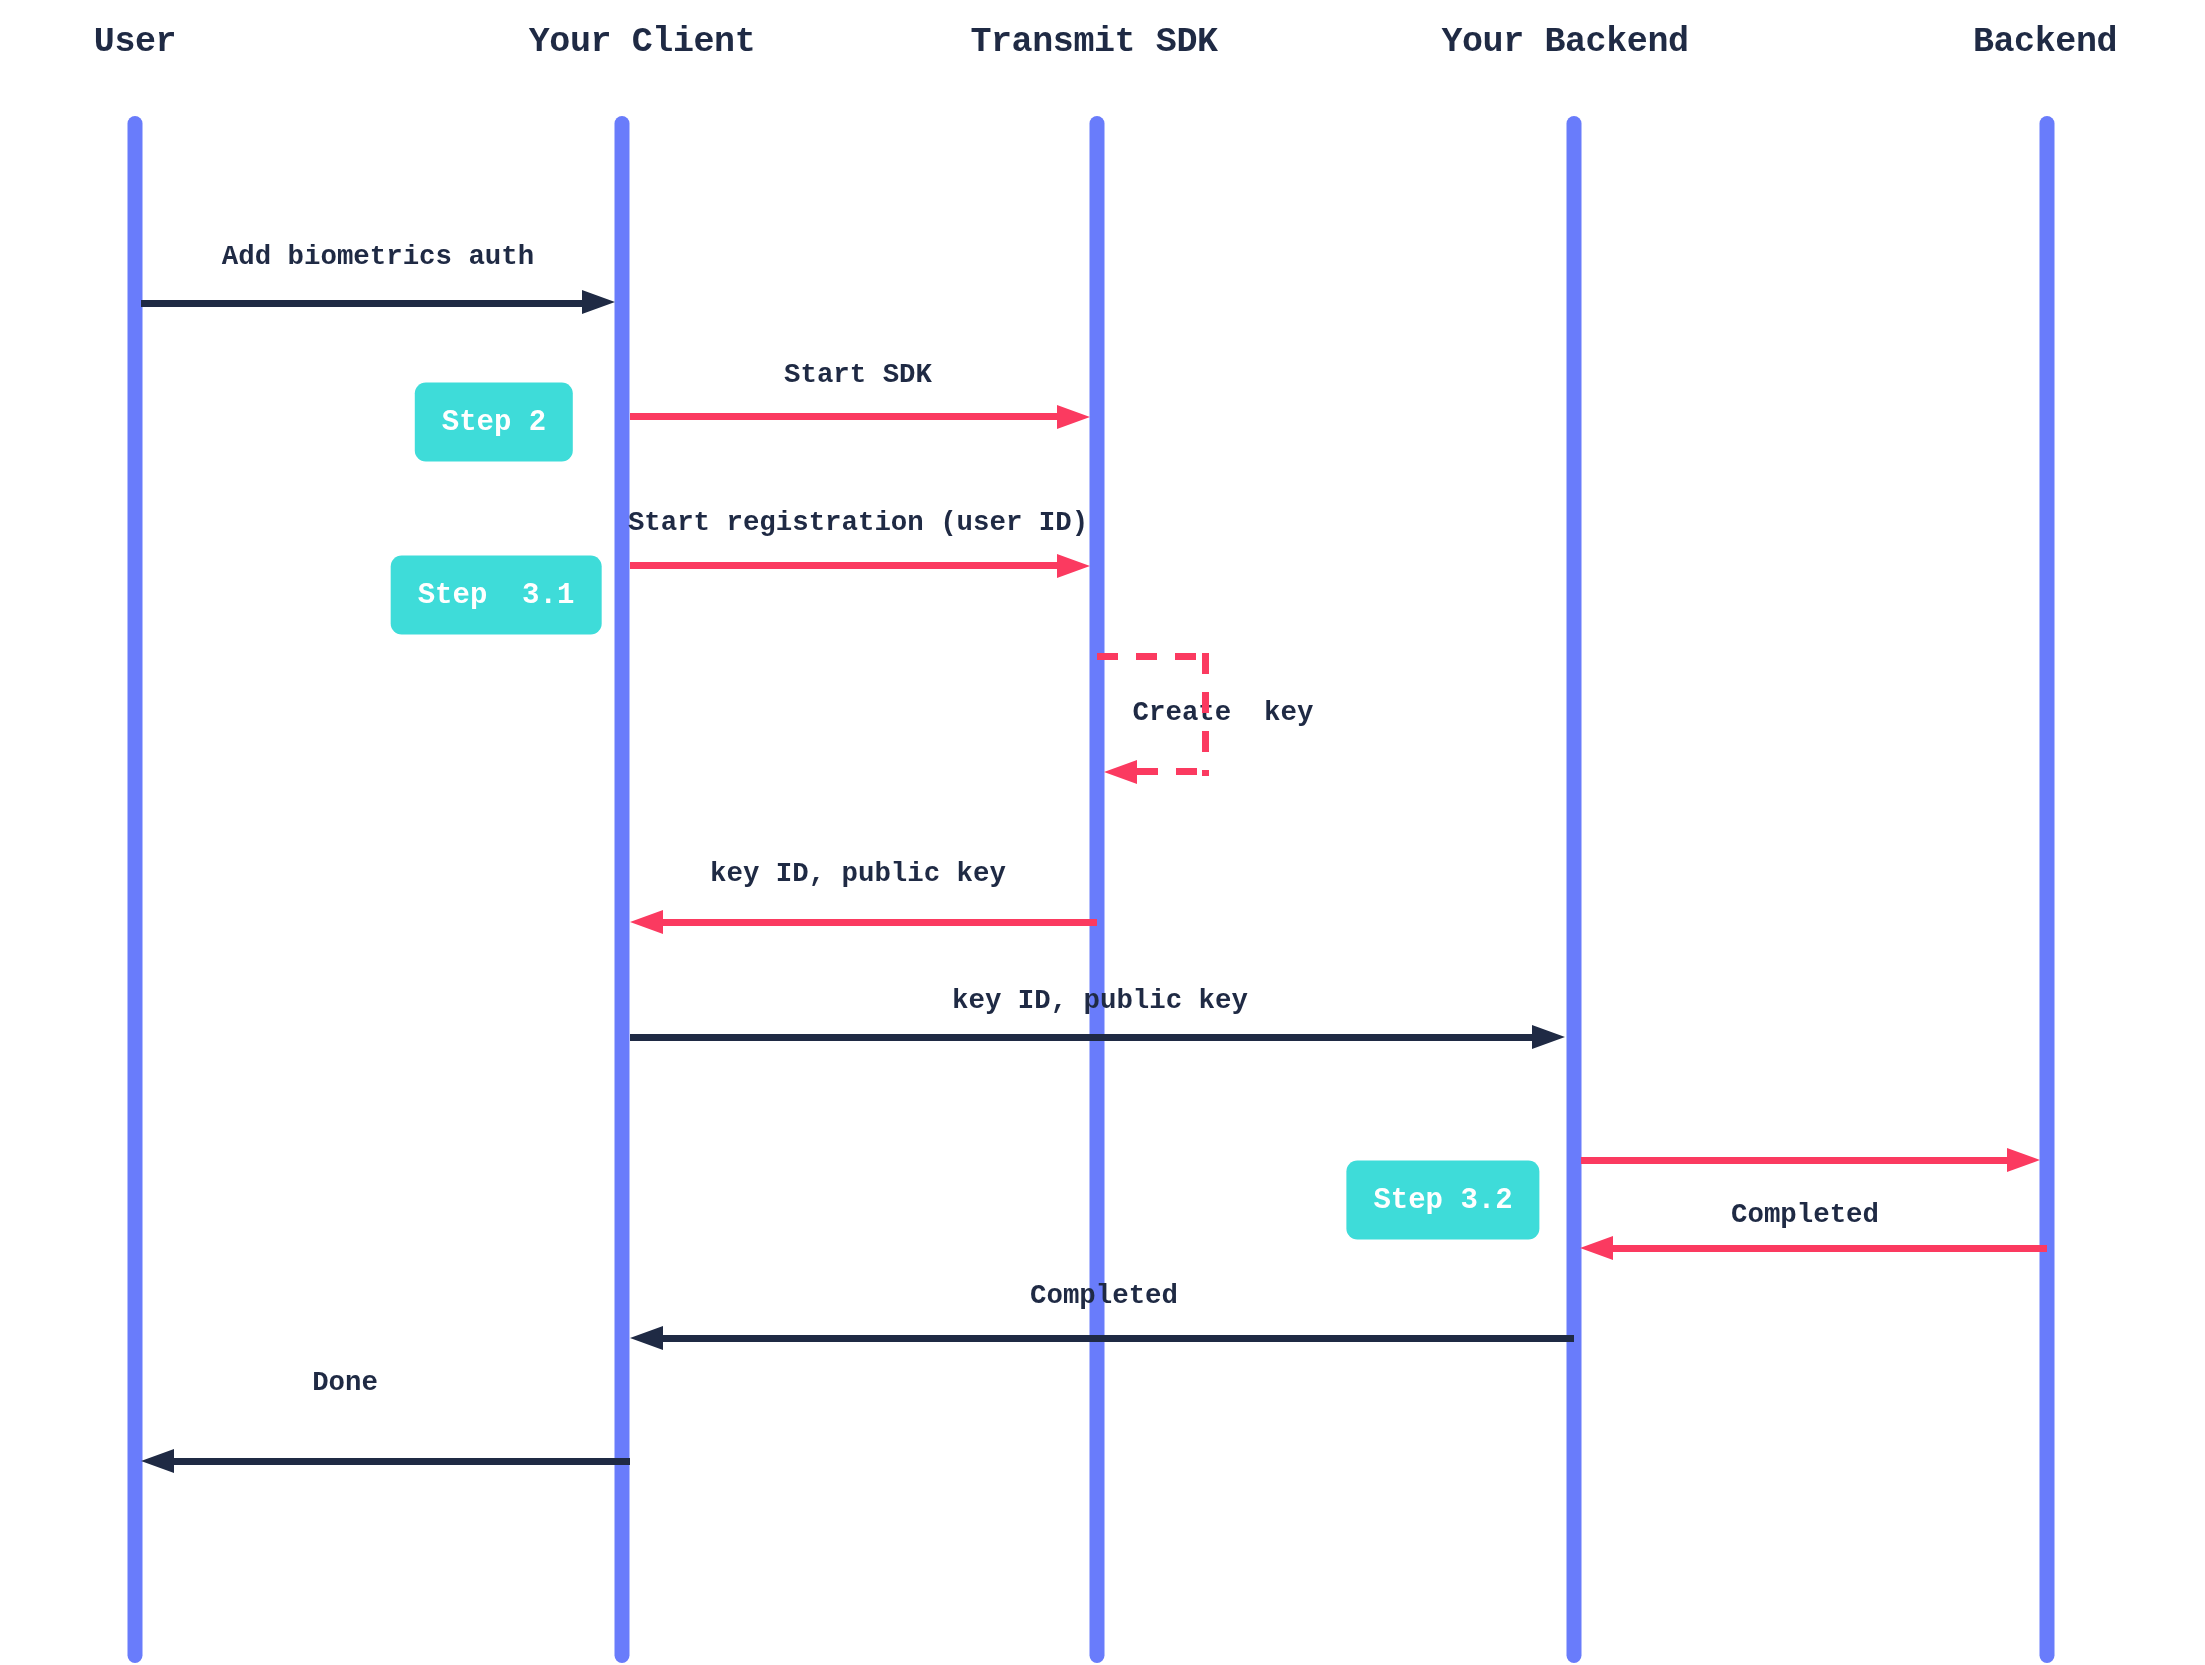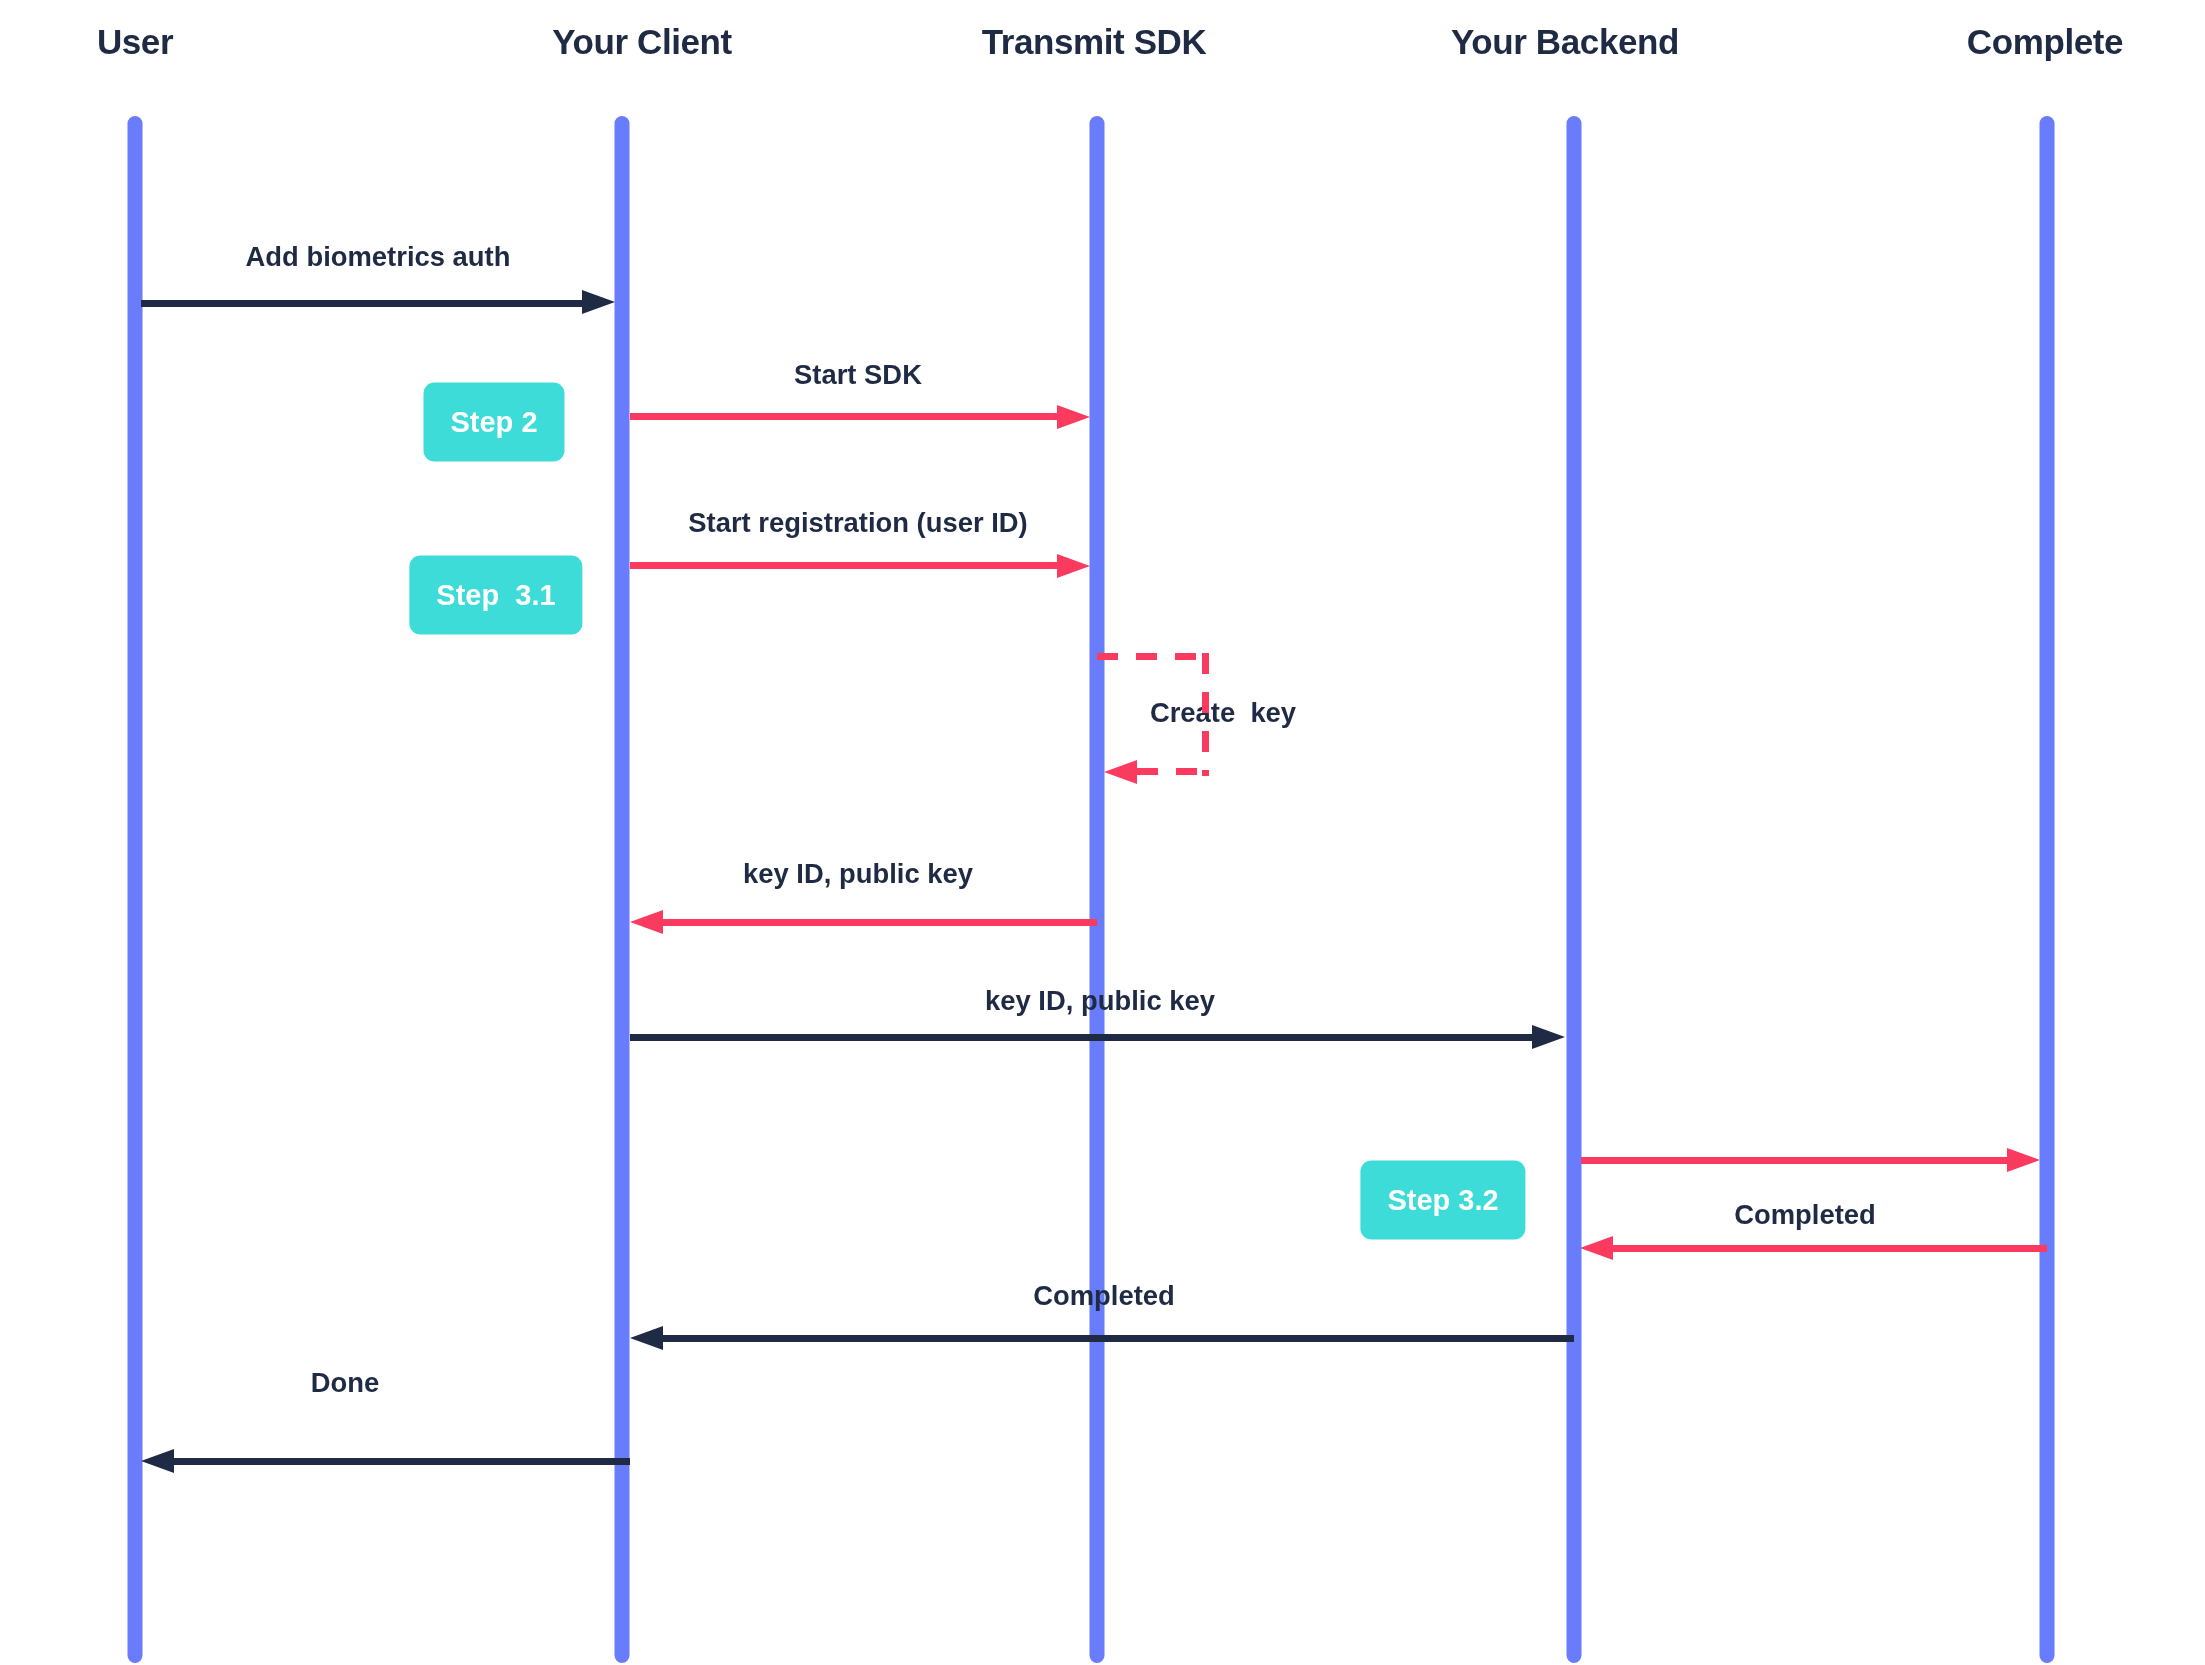--- a/index.html
+++ b/index.html
@@ -8,21 +8,21 @@
     --teal:#3EDCD9;
     --lifeline:#697CFB;
     --bg:#FFFFFF;
     --badge-text:#FFFFFF;
   }
   html,body{margin:0;padding:0;background:var(--bg);}
   #canvas{
     position:relative;
     width:2194px;height:1666px;
     background:var(--bg);
-    font-family:Liberation Sans, sans-serif;
+    font-family:Liberation Mono, monospace;
     overflow:hidden;
   }
   .actor-header{
     position:absolute;top:22px;
     transform:translateX(-50%);
     font-size:35px;font-weight:bold;color:var(--navy);
     white-space:pre;letter-spacing:-0.4px;
   }
   .lifeline{
     position:absolute;top:116px;height:1547px;width:15px;
@@ -57,21 +57,21 @@
 </style>
 </head>
 <body>
 
 <div id="canvas">
 
   <div class="actor-header" style="left:135px">User</div>
   <div class="actor-header" style="left:642px">Your Client</div>
   <div class="actor-header" style="left:1094px">Transmit SDK</div>
   <div class="actor-header" style="left:1565px">Your Backend</div>
-  <div class="actor-header" style="left:2045px">Complete</div>
+  <div class="actor-header" style="left:2045px">Backend</div>
 
   <div class="lifeline" style="left:135px"></div>
   <div class="lifeline" style="left:622px"></div>
   <div class="lifeline" style="left:1097px"></div>
   <div class="lifeline" style="left:1574px"></div>
   <div class="lifeline" style="left:2047px"></div>
 
   <div class="msg-label" style="left:378px;top:257px">Add biometrics auth</div>
   <div class="shaft navy" style="left:141px;top:300px;width:443px"></div>
   <div class="head right navy-h" style="left:582px;top:290px"></div>

